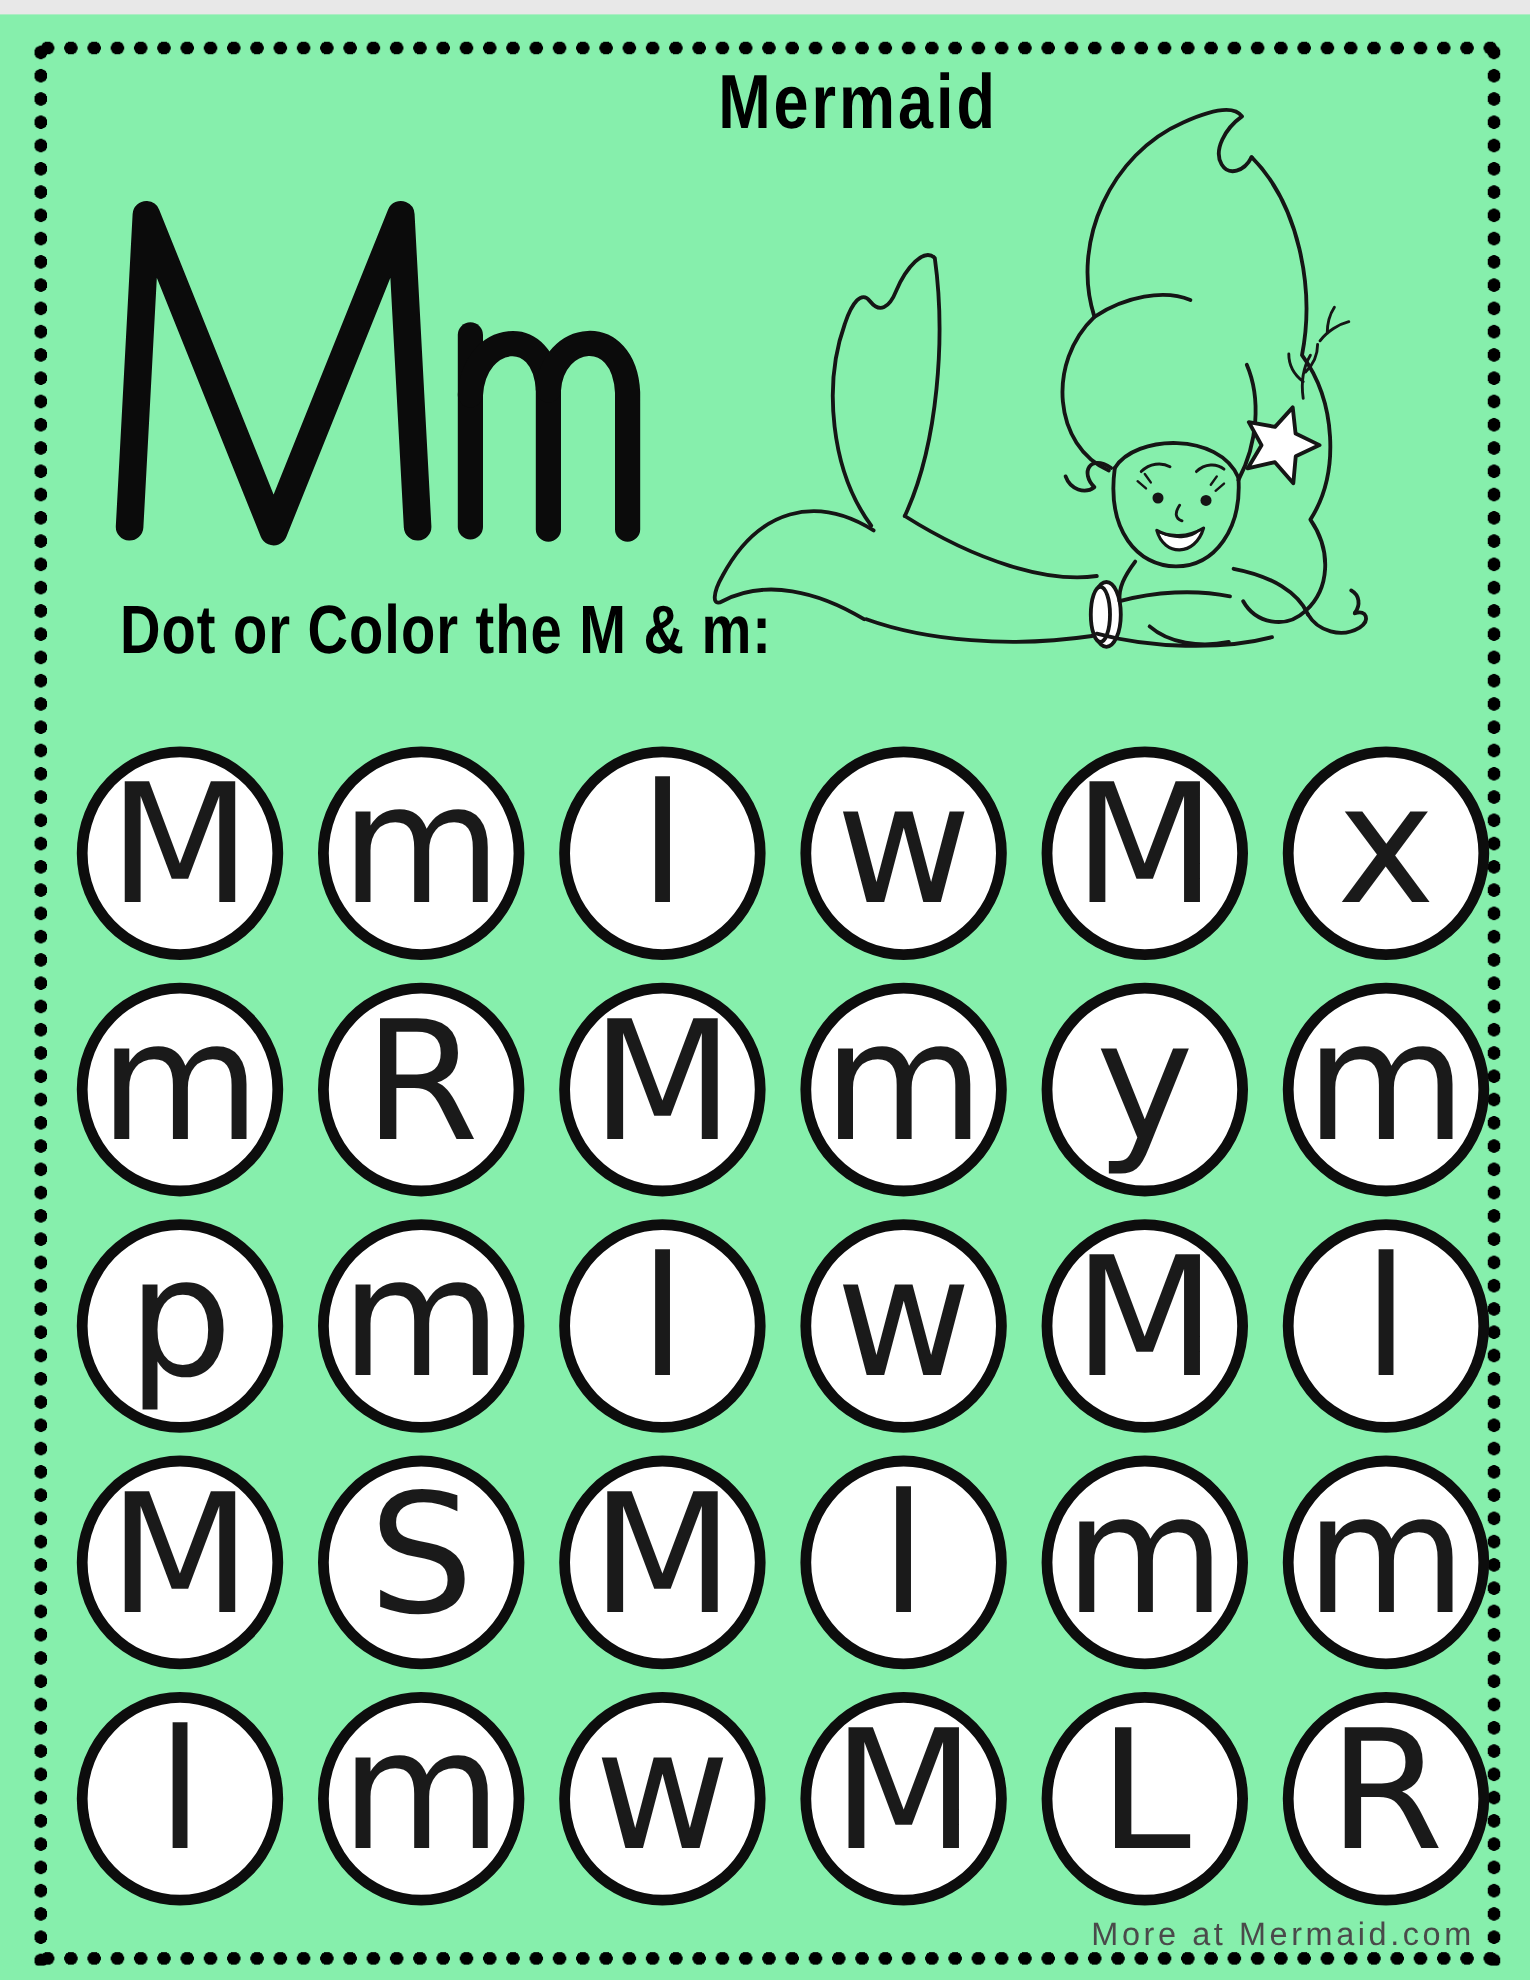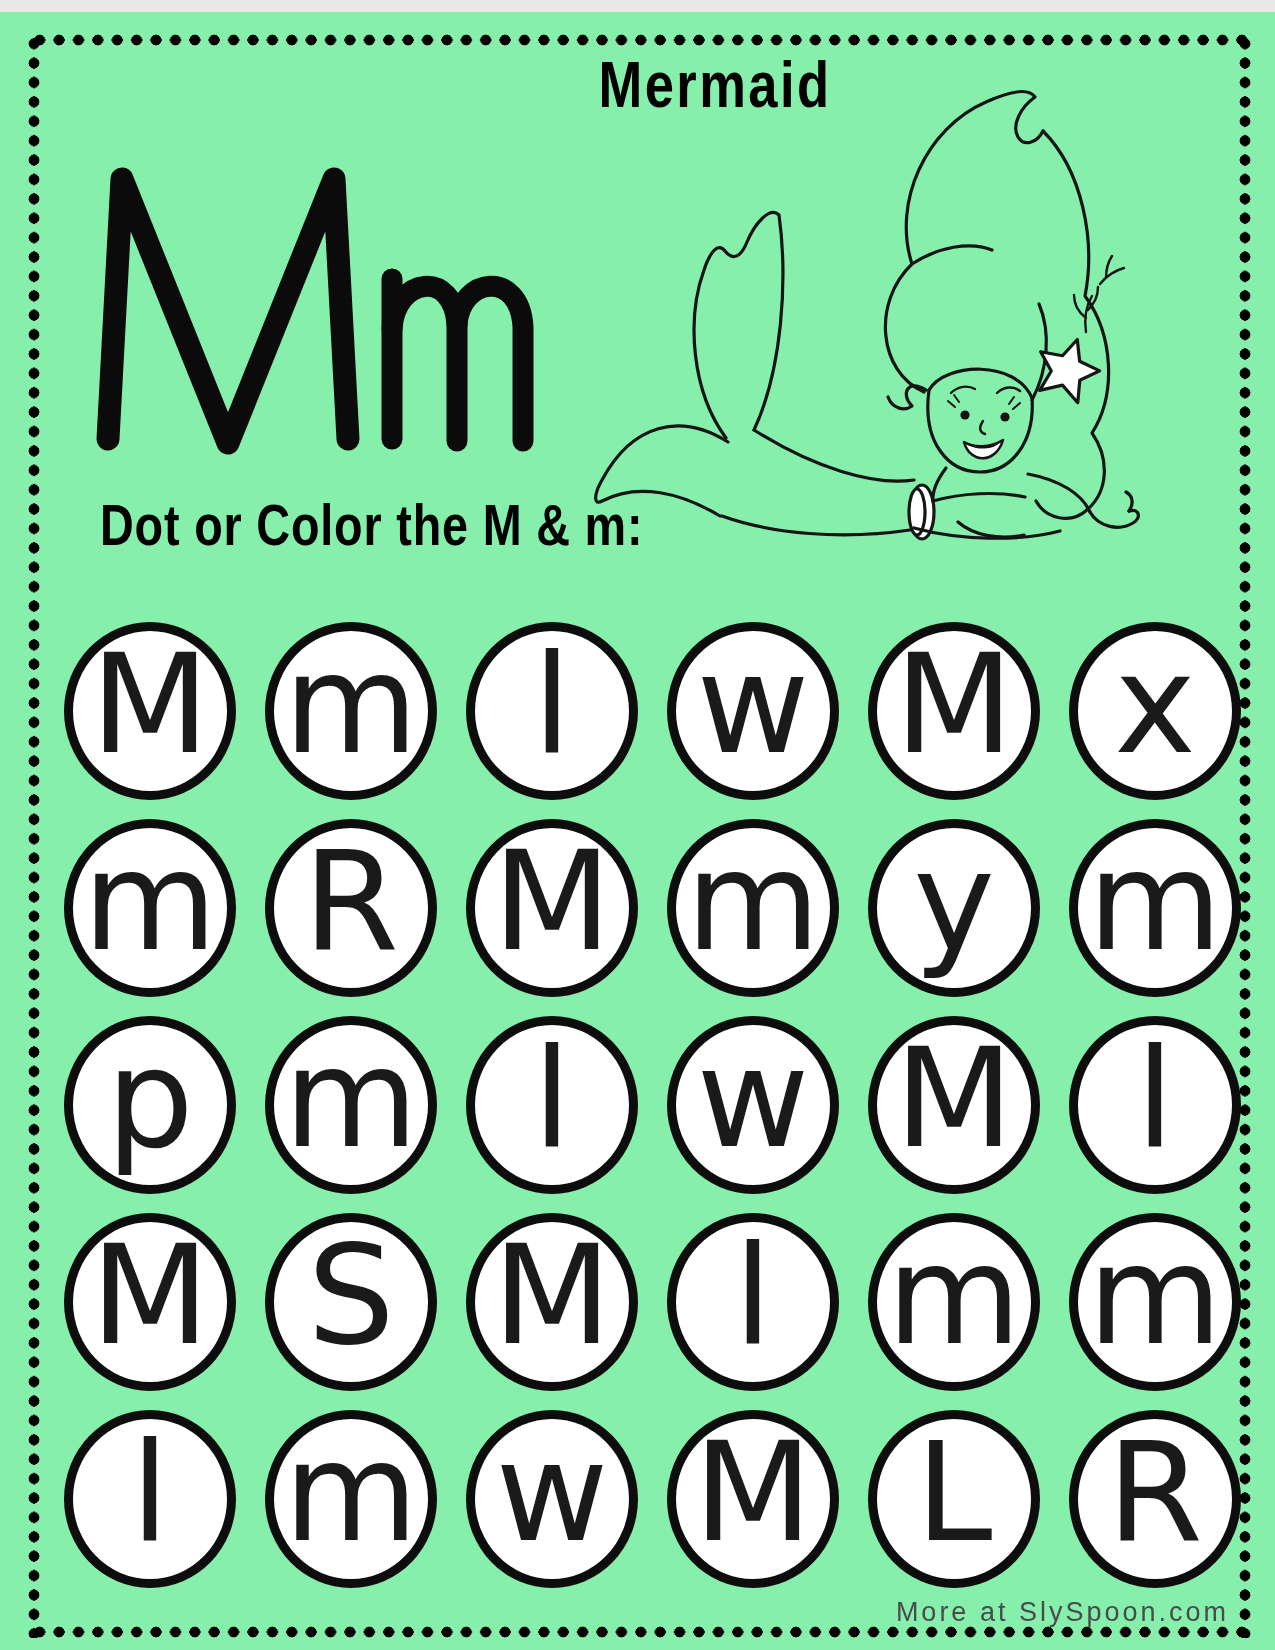--- a/index.html
+++ b/index.html
@@ -213,15 +213,15 @@
         <span class="lt">M</span>
       </div>
     <div class="cell">
         <span class="lt">L</span>
       </div>
     <div class="cell">
         <span class="lt">R</span>
       </div>
   </div>
 
-  <div class="credit">More at SlySpoon.com</div>
+  <div class="credit">More at Mermaid.com</div>
 
 </div>
 
 </body></html>

